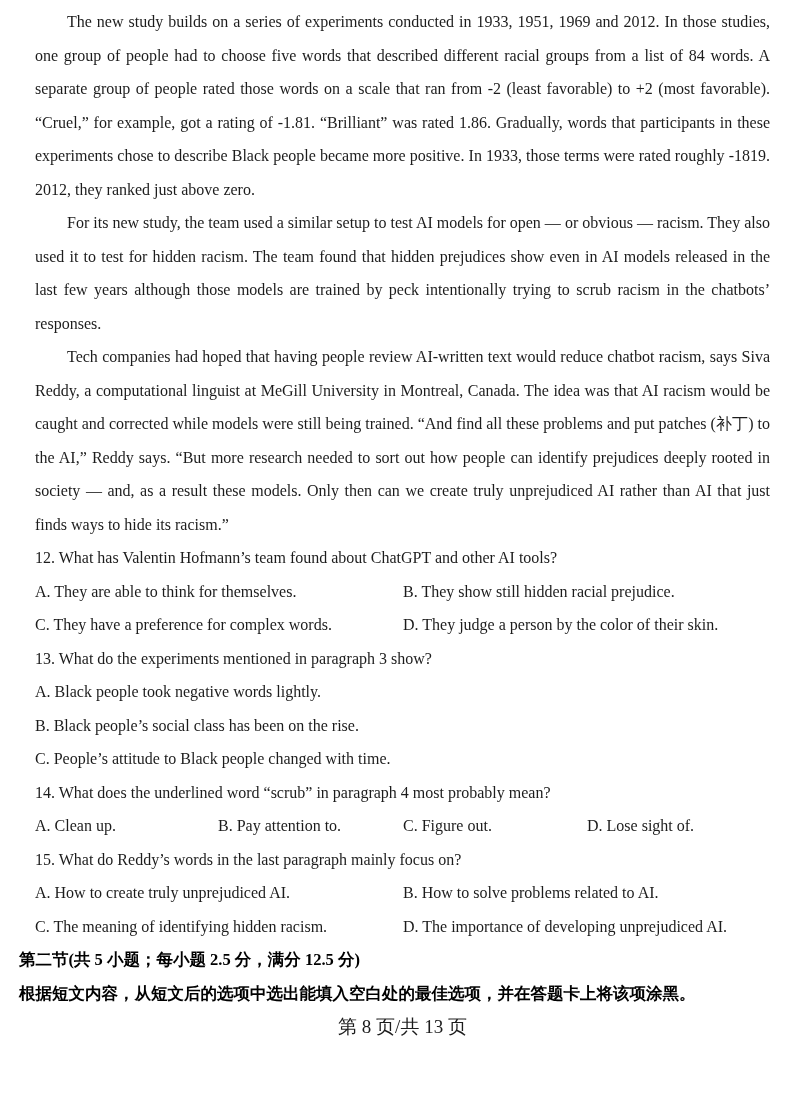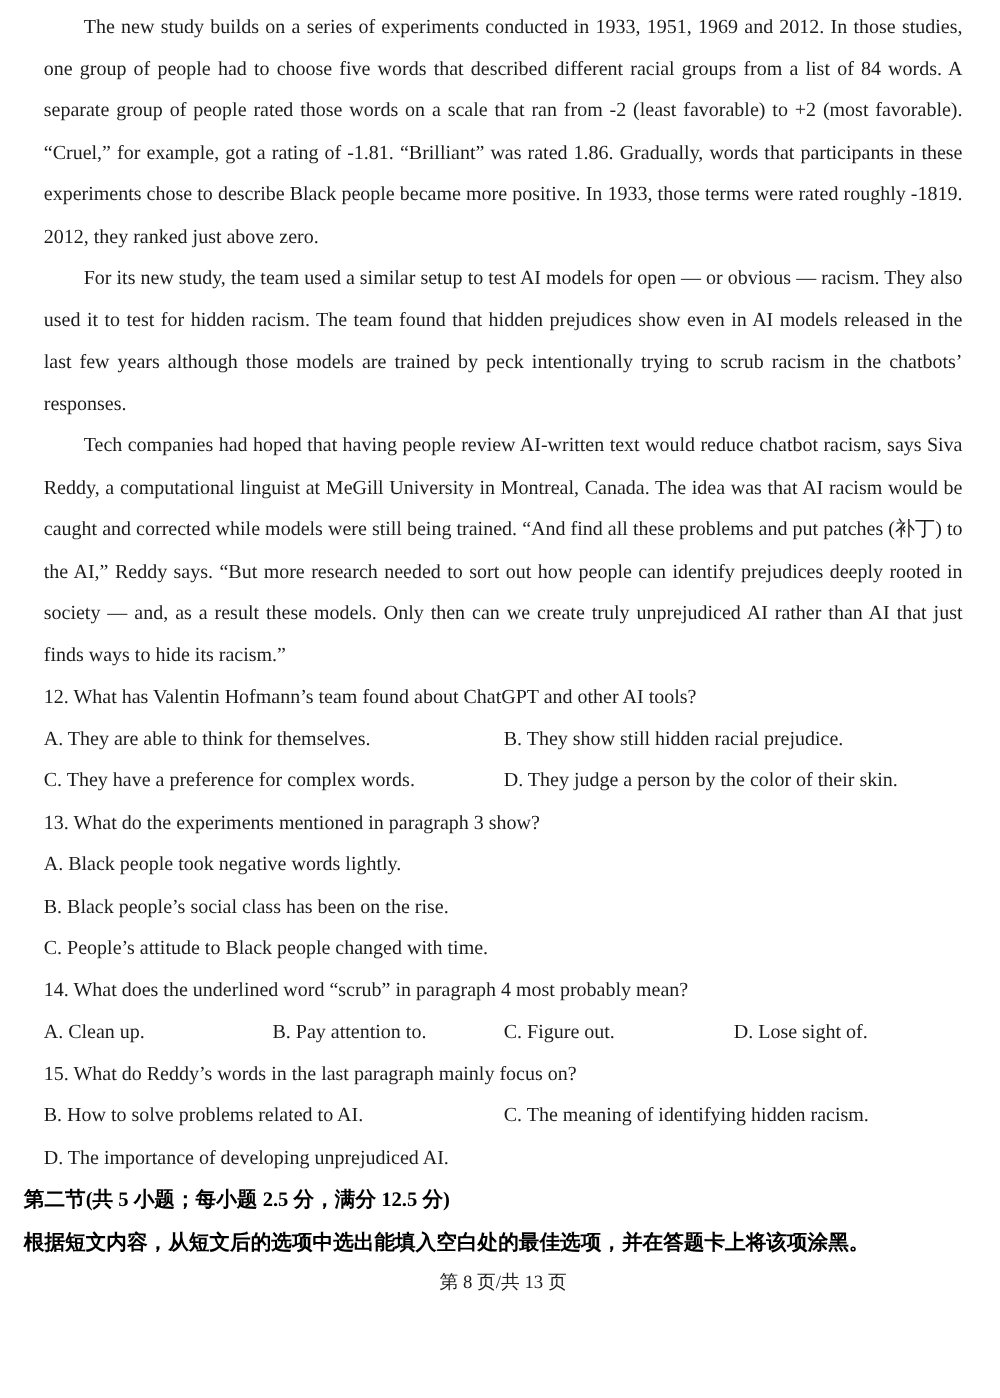--- a/index.html
+++ b/index.html
@@ -42,21 +42,21 @@
   .section-instruction {
     margin: 0 0 0 -16px;
     font-family: Liberation Serif, serif;
     font-weight: bold;
     font-size: 16.5px;
     color: #000000;
   }
   .footer {
     margin: 0;
     text-align: center;
-    font-size: 15px;
+    font-size: 19px;
   }
 </style>
 </head>
 <body>
 
 <div class="page">
 
   <p class="para">The new study builds on a series of experiments conducted in 1933, 1951, 1969 and 2012. In those studies, one group of people had to choose five words that described different racial groups from a list of 84 words. A separate group of people rated those words on a scale that ran from -2 (least favorable) to +2 (most favorable). “Cruel,” for example, got a rating of -1.81. “Brilliant” was rated 1.86. Gradually, words that participants in these experiments chose to describe Black people became more positive. In 1933, those terms were rated roughly -1819. 2012, they ranked just above zero.</p>
 
   <p class="para"><span>For its new study, the team used a similar setup to test AI models for open — or obvious — racism. They also used it to test for hidden racism. The team found that hidden prejudices show even in AI models released in the last few years although those models are trained by peck intentionally trying to </span><span class="u">scrub</span><span> racism in the chatbots’ responses.</span></p>
@@ -88,20 +88,21 @@
       <span class="opt">A. Clean up.</span>
       <span class="opt">B. Pay attention to.</span>
       <span class="opt">C. Figure out.</span>
       <span class="opt">D. Lose sight of.</span>
     </div>
   </div>
 
   <div class="question">
     <p class="stem">15. What do Reddy’s words in the last paragraph mainly focus on?</p>
     <div class="opts-grid-2">
+      <span class="opt">A. How to create truly unprejudiced AI.</span>
       <span class="opt">B. How to solve problems related to AI.</span>
       <span class="opt">C. The meaning of identifying hidden racism.</span>
       <span class="opt">D. The importance of developing unprejudiced AI.</span>
     </div>
   </div>
 
   <p class="section-heading">第二节(共 5 小题；每小题 2.5 分，满分 12.5 分)</p>
   <p class="section-instruction">根据短文内容，从短文后的选项中选出能填入空白处的最佳选项，并在答题卡上将该项涂黑。</p>
 
   <p class="footer">第 8 页/共 13 页</p>

